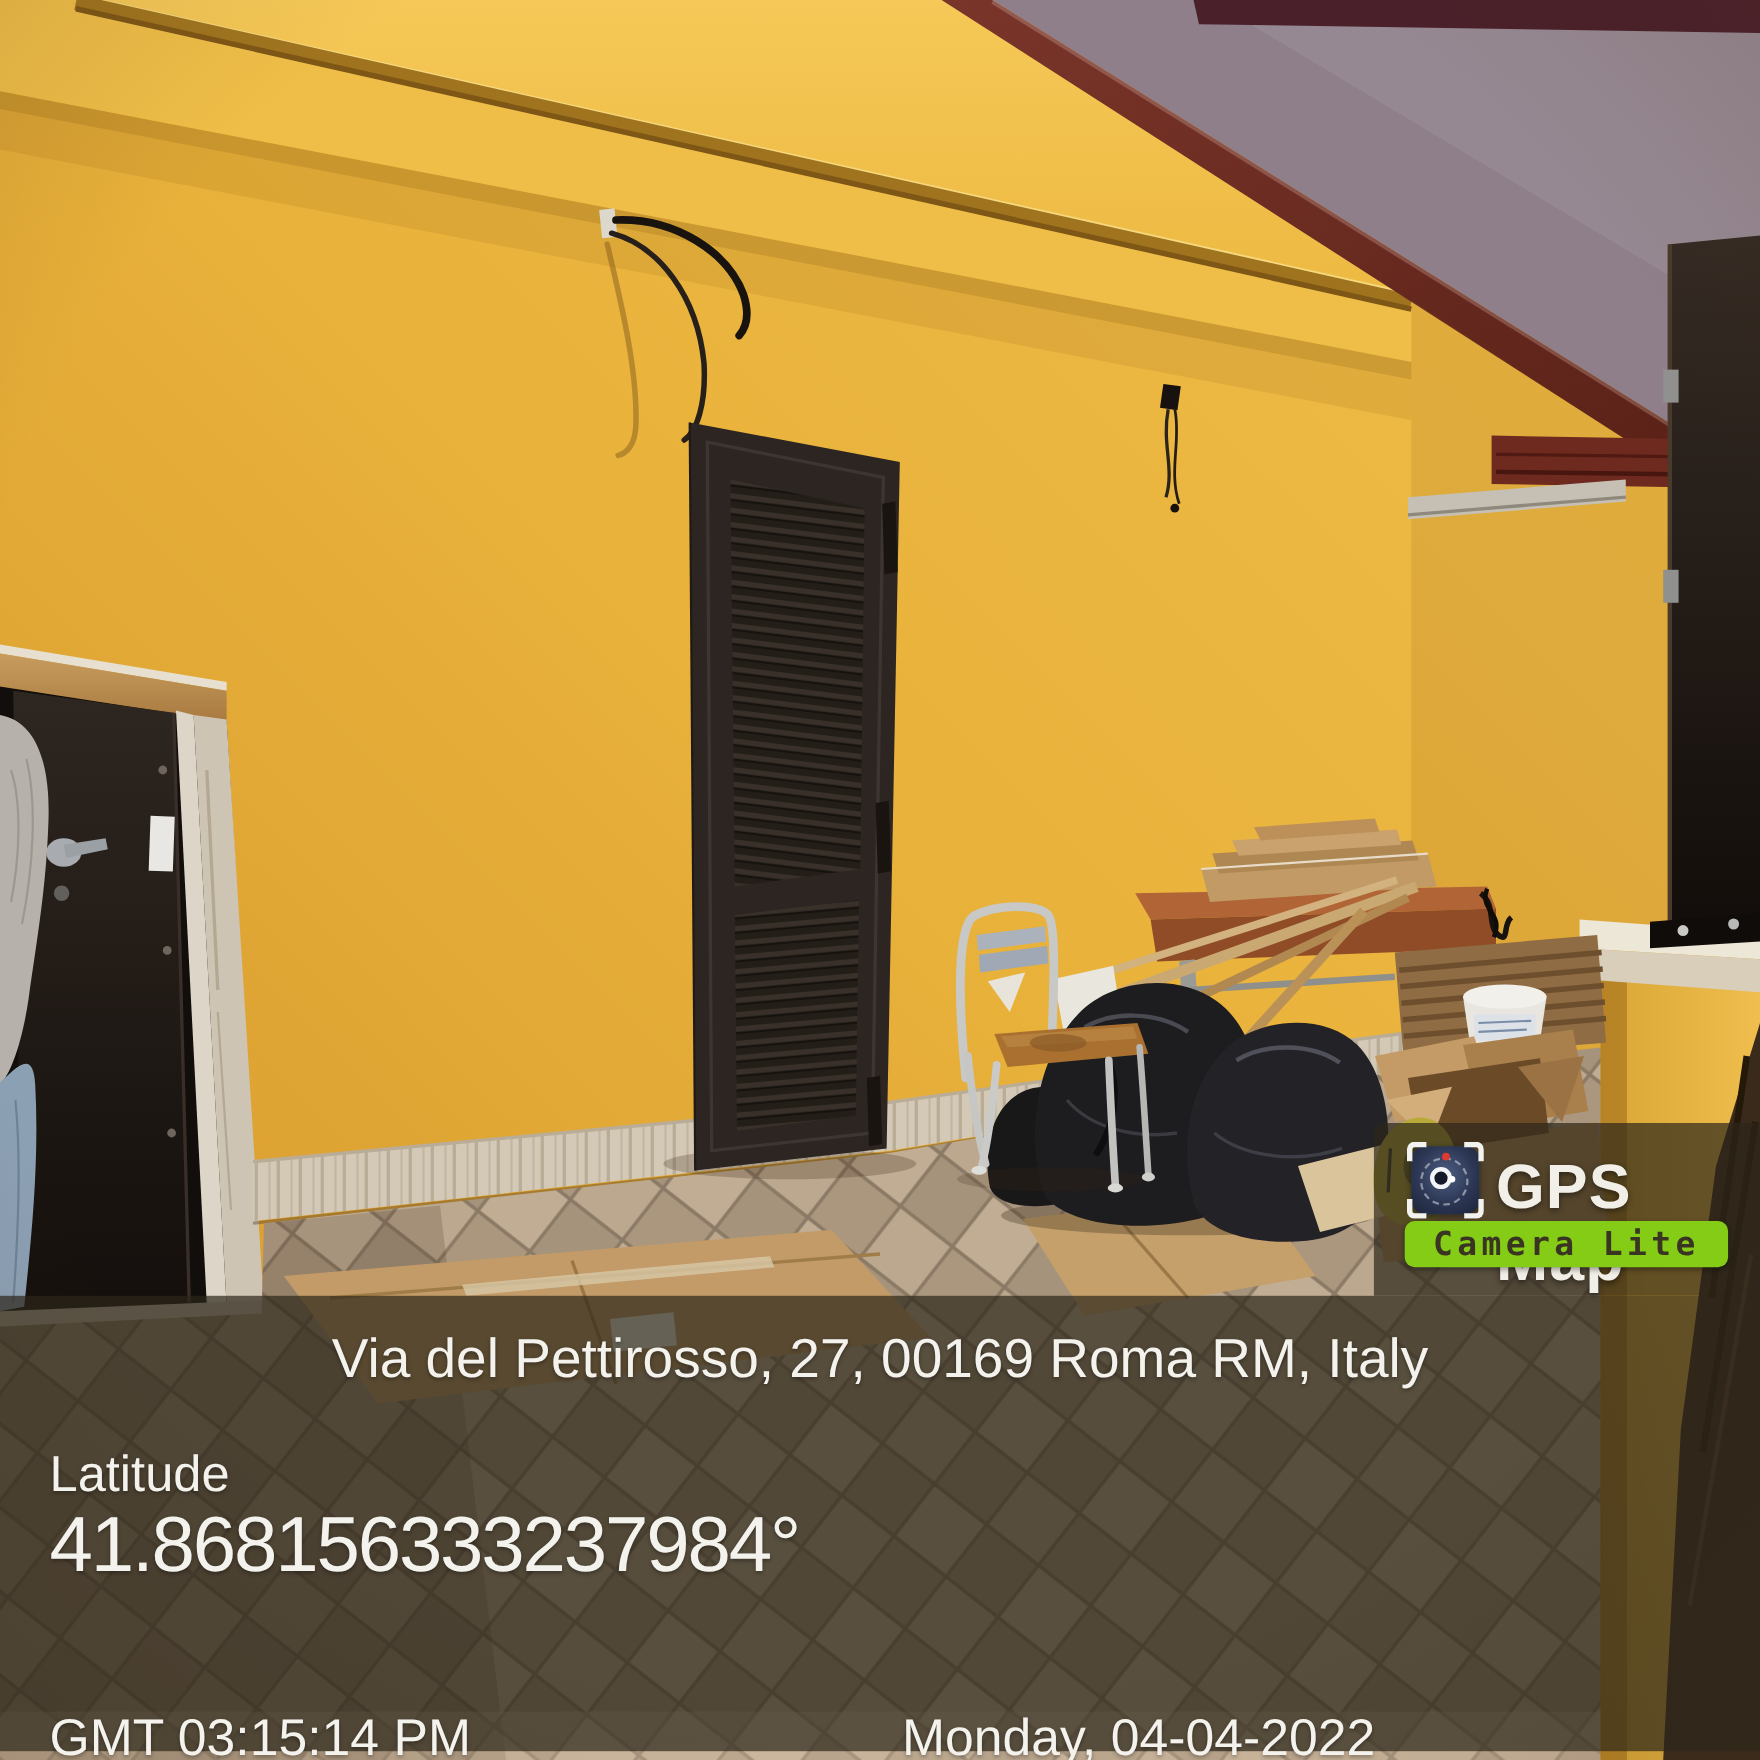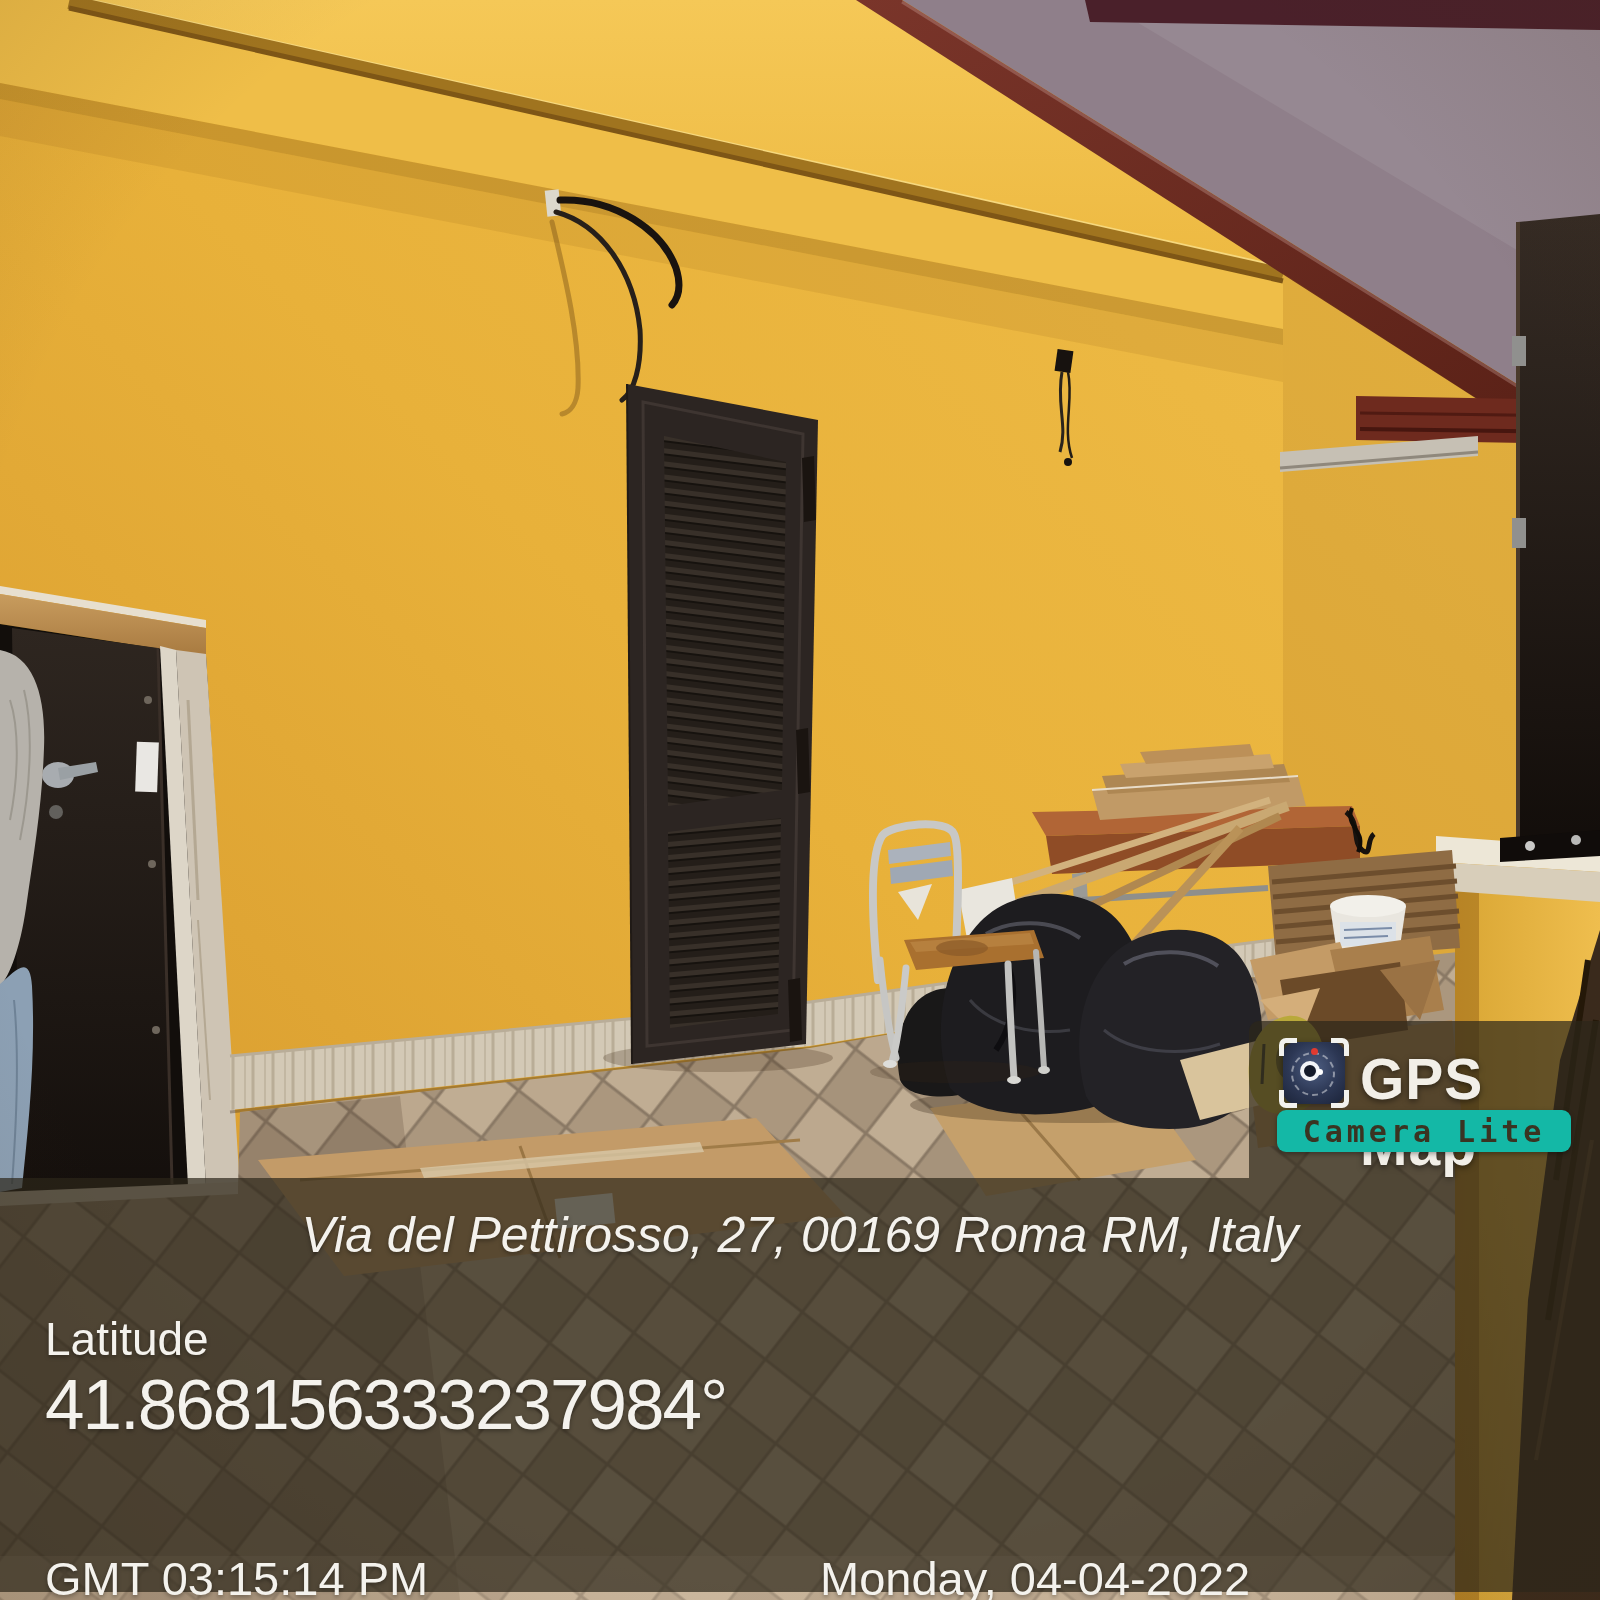--- a/index.html
+++ b/index.html
@@ -20,30 +20,30 @@
         border:4px solid #F2F4F8;background:#141A2A;}
   .lens-dot{position:absolute;left:34px;top:27px;width:6px;height:6px;border-radius:50%;background:#fff;}
   .red-dot{position:absolute;left:28px;top:6px;width:7px;height:7px;border-radius:50%;background:#E03A30;}
   .brk{position:absolute;width:18px;height:18px;border:0 solid #F2F2EE;}
   .brk.tl{left:-4px;top:-4px;border-left-width:5px;border-top-width:5px;border-top-left-radius:7px;}
   .brk.tr{right:-4px;top:-4px;border-right-width:5px;border-top-width:5px;border-top-right-radius:7px;}
   .brk.bl{left:-4px;bottom:-4px;border-left-width:5px;border-bottom-width:5px;border-bottom-left-radius:7px;}
   .brk.br{right:-4px;bottom:-4px;border-right-width:5px;border-bottom-width:5px;border-bottom-right-radius:7px;}
   .wm-title{position:absolute;left:1360px;top:1046px;width:240px;font-size:57px;font-weight:bold;
             color:#F2EFE8;text-shadow:0 2px 6px rgba(0,0,0,.5);letter-spacing:1px;}
-  .wm-badge{position:absolute;left:1277px;top:1110px;width:294px;height:42px;background:#14b8a6;
+  .wm-badge{position:absolute;left:1277px;top:1110px;width:294px;height:42px;background:#84cc16;
             border-radius:9px;display:flex;align-items:center;justify-content:center;
             font-family:"DejaVu Sans Mono","Liberation Mono",monospace;font-weight:bold;
             font-size:30px;letter-spacing:4px;color:#3A3422;box-shadow:0 2px 5px rgba(0,0,0,.35);}
 
   
   .info-bar{position:absolute;left:0;top:1178px;width:1600px;height:414px;
             background:rgba(44,38,26,0.70);color:#F4F2ED;}
   .info-bar div{position:absolute;white-space:nowrap;text-shadow:0 2px 4px rgba(0,0,0,.35);}
-  .address{left:0;top:28px;width:1600px;text-align:center;font-size:50px;font-style:italic;}
+  .address{left:0;top:28px;width:1600px;text-align:center;font-size:50px;}
   .lbl{font-size:46px;}
   .val{font-size:71px;letter-spacing:-2px;}
   .sm{font-size:47px;}
   .c1{left:45px;text-align:right;} .c2{left:820px;}
   .r-label{top:134px;} .r-value{top:186px;} .r3{top:286px;} .r4{top:346px;margin-top:27px;}
 </style>
 </head>
 <body>
 
 <div class="stage">

